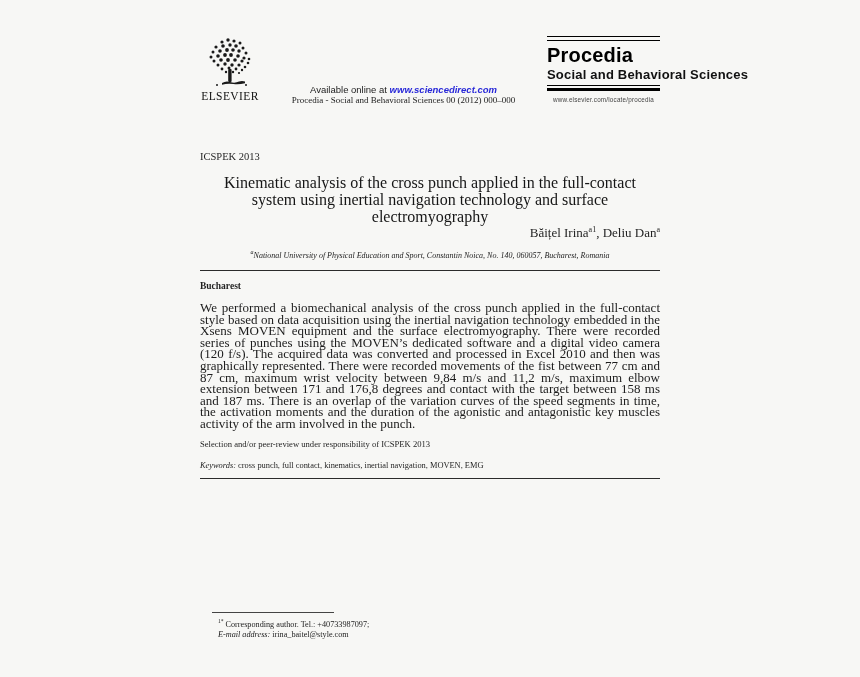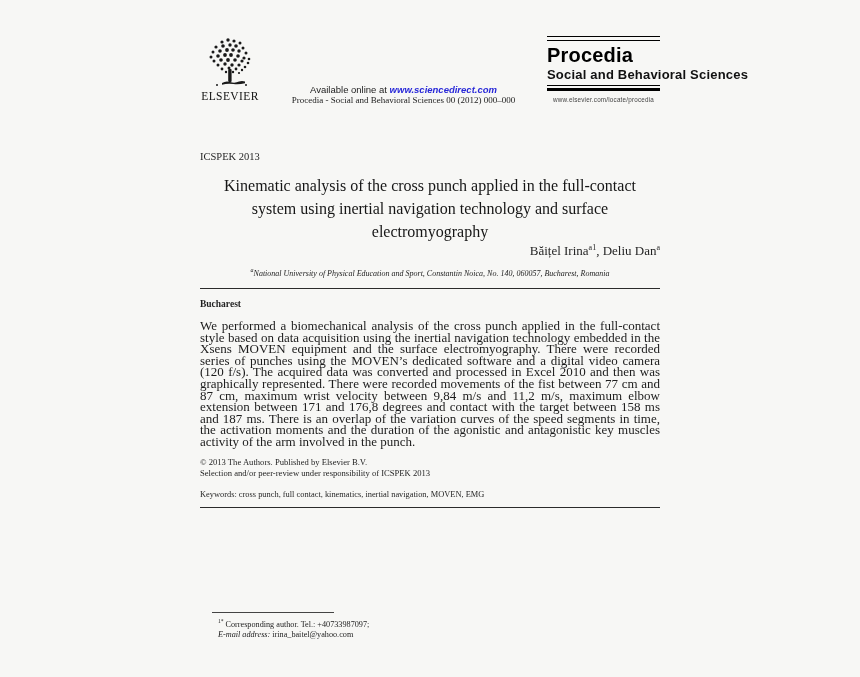--- a/index.html
+++ b/index.html
@@ -105,21 +105,21 @@
 
   
   .conference {
     text-align: left;
     font-size: 10.5px;
     margin-top: 44px;
   }
   .paper-title {
     text-align: center;
     font-size: 16px;
-    line-height: 23px;
+    line-height: 17px;
     margin-top: 12px;
     color: #161616;
   }
   .authors {
     text-align: right;
     font-size: 13px;
   }
   .authors sup { font-size: 8px; }
   .affiliation {
     text-align: center;
@@ -150,21 +150,21 @@
   }
   .copyright {
     font-size: 8.6px;
     line-height: 11px;
     margin-top: 9px;
   }
   .keywords {
     font-size: 8.4px;
     margin-top: 11px;
   }
-  .keywords .kw-label { }
+  .keywords .kw-label { font-style: italic; }
   .rule2 {
     border: none;
     border-top: 1px solid #2b2b2b;
     margin-top: 8px;
   }
 
   
   .footnote {
     position: absolute;
     left: 0;
@@ -276,31 +276,30 @@
   <div class="affiliation">
     <sup>a</sup><span>National University of Physical Education and Sport, Constantin Noica, No. 140, 060057, Bucharest, Romania</span>
   </div>
 
   <hr class="rule">
 
   <div class="abstract-heading">Bucharest</div>
   <p class="abstract-body">We performed a biomechanical analysis of the cross punch applied in the full-contact style based on data acquisition using the inertial navigation technology embedded in the Xsens MOVEN equipment and the surface electromyography. There were recorded series of punches using the MOVEN’s dedicated software and a digital video camera (120 f/s). The acquired data was converted and processed in Excel 2010 and then was graphically represented. There were recorded movements of the fist between 77 cm and 87 cm, maximum wrist velocity between 9,84 m/s and 11,2 m/s, maximum elbow extension between 171 and 176,8 degrees and contact with the target between 158 ms and 187 ms. There is an overlap of the variation curves of the speed segments in time, the activation moments and the duration of the agonistic and antagonistic key muscles activity of the arm involved in the punch.</p>
 
   <div class="copyright">
-    <div>© 2013 The Authors. Published by Elsevier B.V.</div>
     <div>Selection and/or peer-review under responsibility of ICSPEK 2013</div>
   </div>
 
   <div class="keywords">
     <span class="kw-label">Keywords:</span><span> cross punch, full contact, kinematics, inertial navigation, MOVEN, EMG</span>
   </div>
 
   <hr class="rule2">
 
   <div class="footnote">
     <hr class="footnote-rule">
     <div class="footnote-text">
       <sup>1*</sup><span> Corresponding author. Tel.: +40733987097;</span><br>
-      <span class="email-label">E-mail address:</span><span> irina_baitel@yahoo.com</span>
+      <span class="email-label">E-mail address:</span><span> irina_baitel@style.com</span>
     </div>
   </div>
 
 </div>
 
 </body></html>

